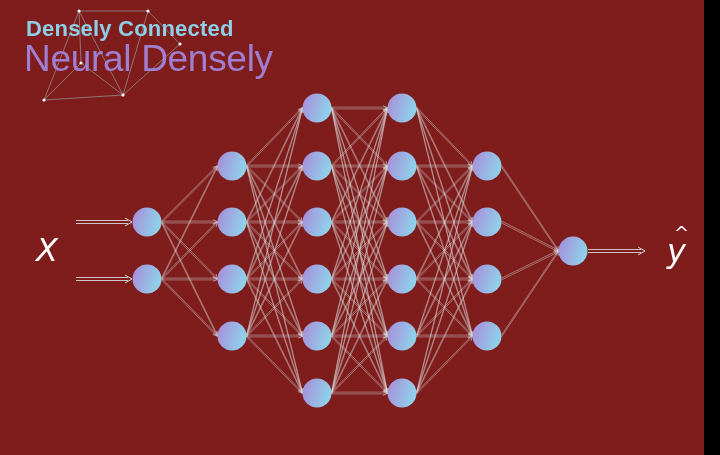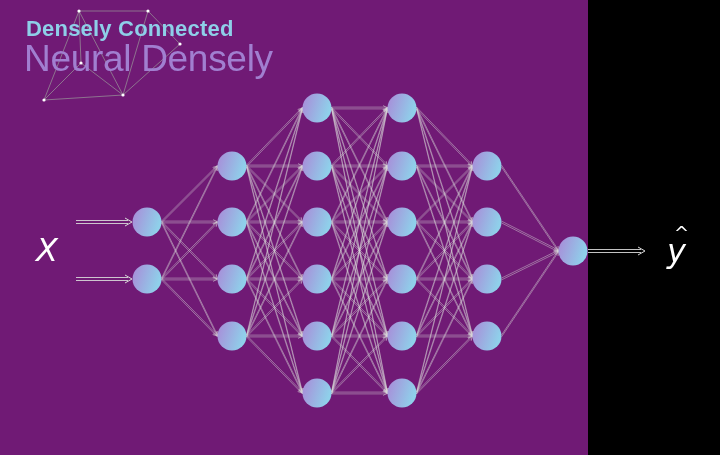--- a/index.html
+++ b/index.html
@@ -1,17 +1,17 @@
 <!DOCTYPE html>
 <html><head>
 <meta charset="utf-8">
 <style>
   html, body { margin: 0; padding: 0; background: #000; }
   body { width: 720px; height: 455px; overflow: hidden; position: relative; font-family: "Liberation Sans", sans-serif; }
-  #stage { position: absolute; left: 0; top: 0; width: 588px; height: 455px; background: #701a75; }
+  #stage { position: absolute; left: 0; top: 0; width: 704px; height: 455px; background: #7f1d1d; }
   svg { position: absolute; left: 0; top: 0; }
   .title-top { position: absolute; left: 26px; top: 16px; font-size: 22px; font-weight: bold; color: #8ecfe8; letter-spacing: 0.2px; white-space: nowrap; }
   .title-bottom { position: absolute; left: 24px; top: 38px; font-size: 37px; color: #a17fd0; white-space: nowrap; letter-spacing: -0.3px; }
   .var { position: absolute; color: #fff; font-family: "DejaVu Sans", sans-serif; font-style: italic; font-size: 32px; }
   .var-x { left: 36px; top: 231px; }
   .var-y { left: 667px; top: 232px; }
   .hat { position: absolute; left: 674px; top: 222px; color: #fff; font-family: "DejaVu Sans", sans-serif; font-size: 18px; }
 </style>
 </head>
 <body>

